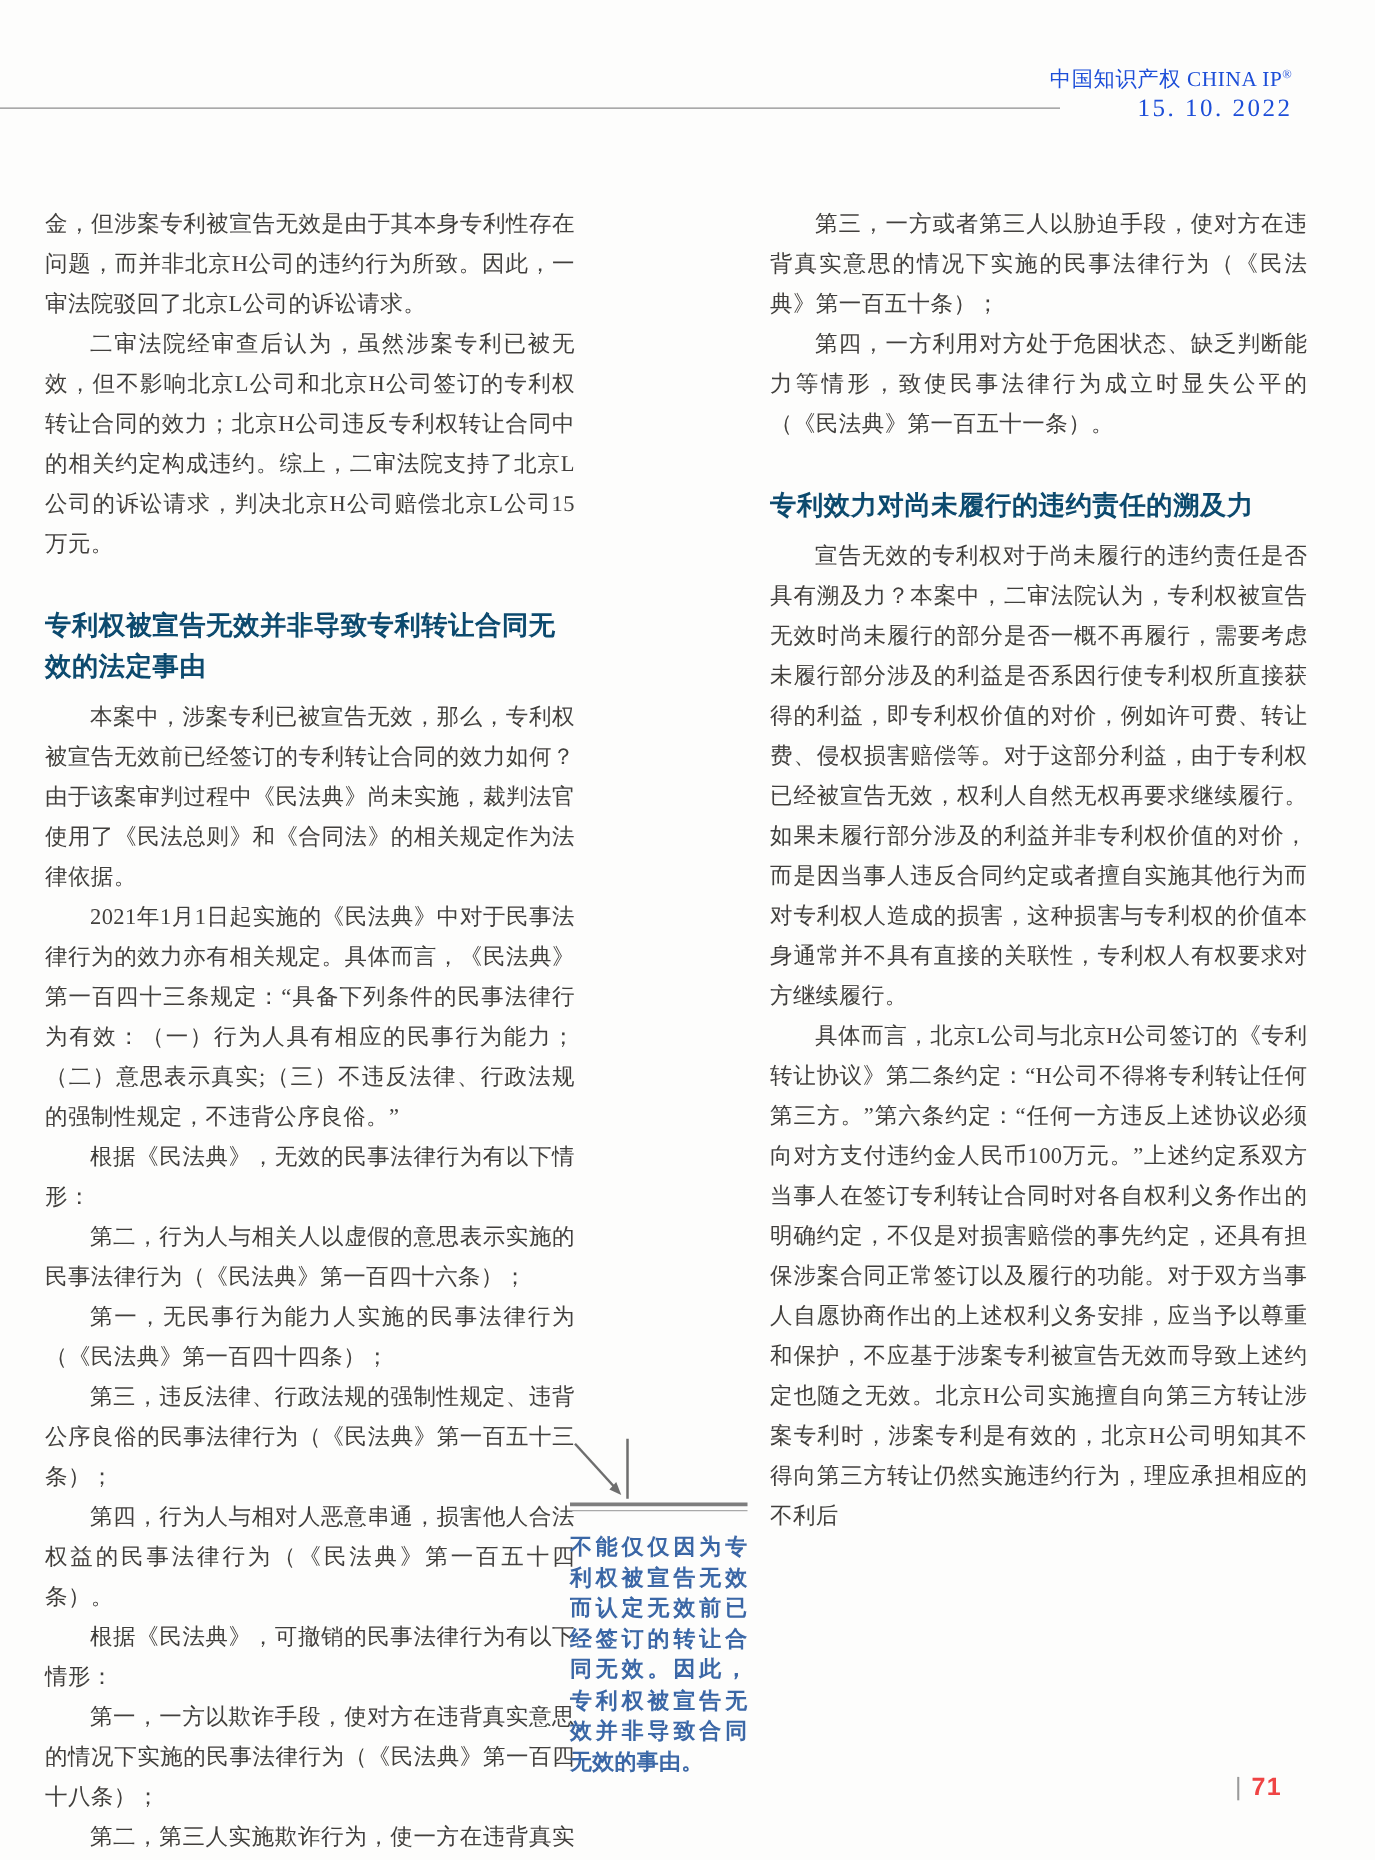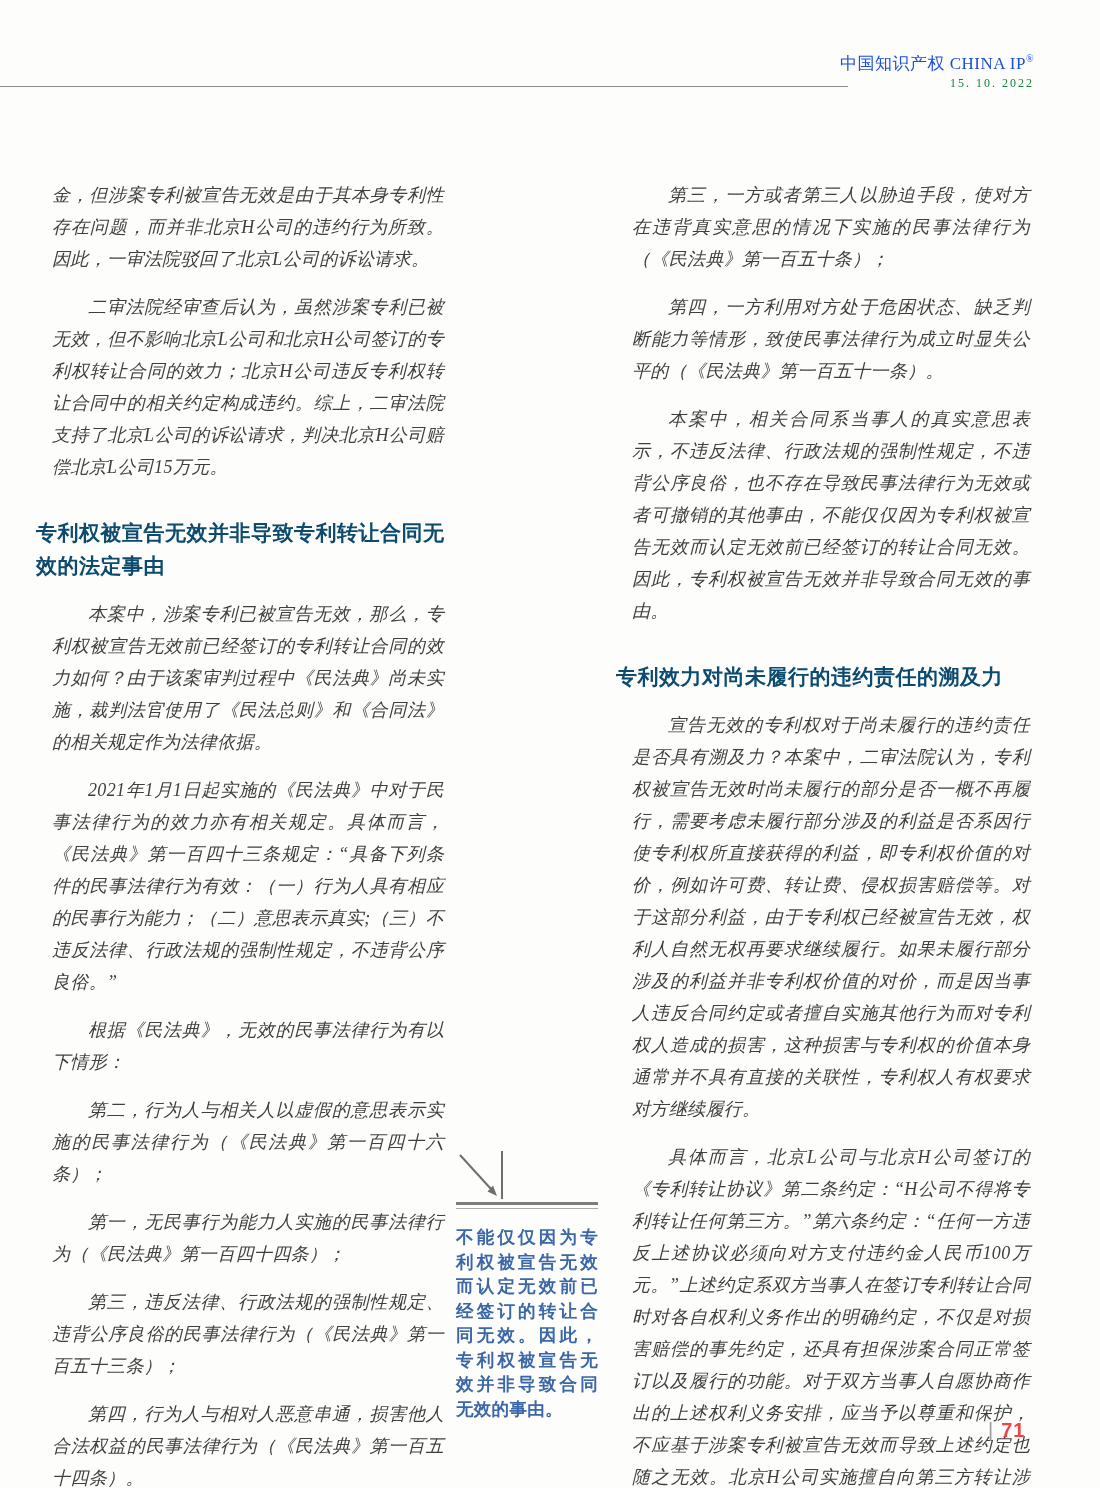--- a/index.html
+++ b/index.html
@@ -11,35 +11,35 @@
     font-family:"Liberation Serif","DejaVu Serif",serif;
   }
   
   .hdr-brand{
     position:absolute;top:52px;right:66px;
     font-size:17px;color:#1d4ed8;letter-spacing:.5px;white-space:nowrap;
   }
   .hdr-brand sup{font-size:10px;}
   .hdr-date{
     position:absolute;top:76px;right:66px;
-    font-size:12px;color:#15803d;letter-spacing:2px;white-space:nowrap;margin-left:36px;
+    font-size:20px;color:#1d4ed8;letter-spacing:2px;white-space:nowrap;margin-left:36px;
   }
   .hdr-rule{
     position:absolute;top:86px;left:0;width:848px;height:1px;
     background:#8d8d8d;
   }
   
   .col{
     position:absolute;top:163px;
     font-size:18px;line-height:32px;letter-spacing:.35px;
     color:#413f3c;text-align:justify;
   }
   .col-left{left:36px;width:424px;}
   .col-right{left:616px;width:430px;}
-  .body-para{margin:16px;font-style:italic;}
+  .body-para{margin:0;}
   .body-para.indent{text-indent:2em;}
   .col-heading{
     font-family:"Liberation Sans","DejaVu Sans",sans-serif;
     font-size:21px;line-height:33px;letter-spacing:.5px;
     font-weight:700;color:#0c4a6e;
     margin:33px 0 7px 0;text-align:left;
   }
   
   .callout{
     position:absolute;left:456px;top:1150px;width:142px;
@@ -84,21 +84,20 @@
       <p class="body-para indent">第一，无民事行为能力人实施的民事法律行为（《民法典》第一百四十四条）；</p>
       <p class="body-para indent">第三，违反法律、行政法规的强制性规定、违背公序良俗的民事法律行为（《民法典》第一百五十三条）；</p>
       <p class="body-para indent">第四，行为人与相对人恶意串通，损害他人合法权益的民事法律行为（《民法典》第一百五十四条）。</p>
       <p class="body-para indent">根据《民法典》，可撤销的民事法律行为有以下情形：</p>
       <p class="body-para indent">第一，一方以欺诈手段，使对方在违背真实意思的情况下实施的民事法律行为（《民法典》第一百四十八条）；</p>
       <p class="body-para indent">第二，第三人实施欺诈行为，使一方在违背真实意思的情况下实施的民事法律行为，对方知道或者应当知道该欺诈行为的（《民法典》第一百四十九条）；</p>
     </div>
   <div class="col col-right">
       <p class="body-para indent">第三，一方或者第三人以胁迫手段，使对方在违背真实意思的情况下实施的民事法律行为（《民法典》第一百五十条）；</p>
       <p class="body-para indent">第四，一方利用对方处于危困状态、缺乏判断能力等情形，致使民事法律行为成立时显失公平的（《民法典》第一百五十一条）。</p>
-      <p class="body-para indent">本案中，相关合同系当事人的真实意思表示，不违反法律、行政法规的强制性规定，不违背公序良俗，也不存在导致民事法律行为无效或者可撤销的其他事由，不能仅仅因为专利权被宣告无效而认定无效前已经签订的转让合同无效。因此，专利权被宣告无效并非导致合同无效的事由。</p>
       <h2 class="col-heading">专利效力对尚未履行的违约责任的溯及力</h2>
       <p class="body-para indent">宣告无效的专利权对于尚未履行的违约责任是否具有溯及力？本案中，二审法院认为，专利权被宣告无效时尚未履行的部分是否一概不再履行，需要考虑未履行部分涉及的利益是否系因行使专利权所直接获得的利益，即专利权价值的对价，例如许可费、转让费、侵权损害赔偿等。对于这部分利益，由于专利权已经被宣告无效，权利人自然无权再要求继续履行。如果未履行部分涉及的利益并非专利权价值的对价，而是因当事人违反合同约定或者擅自实施其他行为而对专利权人造成的损害，这种损害与专利权的价值本身通常并不具有直接的关联性，专利权人有权要求对方继续履行。</p>
       <p class="body-para indent">具体而言，北京L公司与北京H公司签订的《专利转让协议》第二条约定：“H公司不得将专利转让任何第三方。”第六条约定：“任何一方违反上述协议必须向对方支付违约金人民币100万元。”上述约定系双方当事人在签订专利转让合同时对各自权利义务作出的明确约定，不仅是对损害赔偿的事先约定，还具有担保涉案合同正常签订以及履行的功能。对于双方当事人自愿协商作出的上述权利义务安排，应当予以尊重和保护，不应基于涉案专利被宣告无效而导致上述约定也随之无效。北京H公司实施擅自向第三方转让涉案专利时，涉案专利是有效的，北京H公司明知其不得向第三方转让仍然实施违约行为，理应承担相应的不利后</p>
     </div>
 
   <div class="callout">
     <svg class="callout-arrow" width="142" height="50" viewBox="0 0 142 50">
       <line x1="4" y1="5" x2="35" y2="39" stroke="#6e6e6e" stroke-width="2"></line>
       <polygon points="41,46 37,35.5 31.5,41.5" fill="#6e6e6e"></polygon>
       <line x1="46" y1="1" x2="46" y2="49" stroke="#6e6e6e" stroke-width="2"></line>

